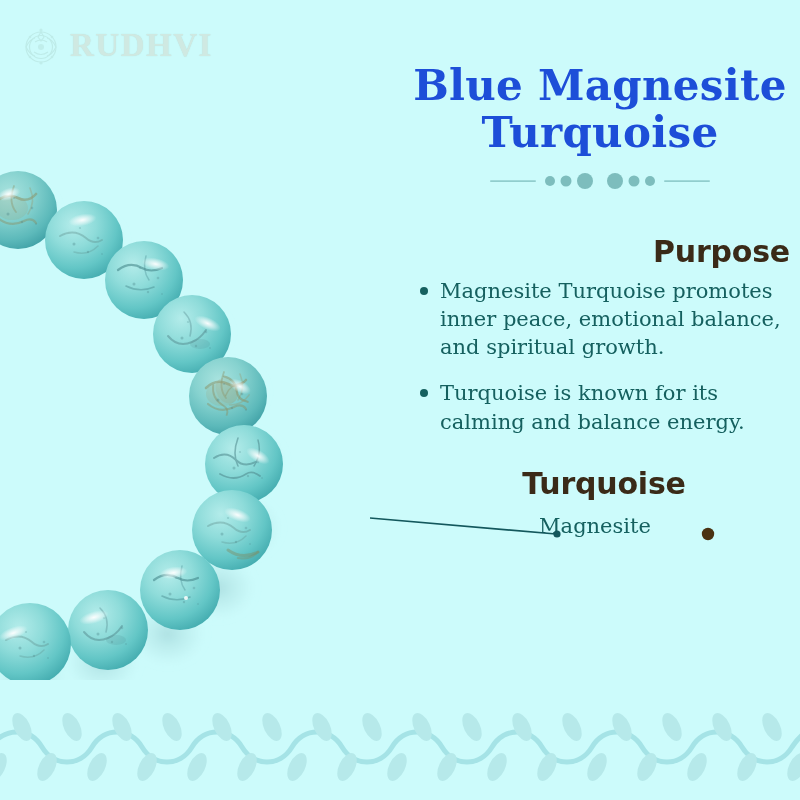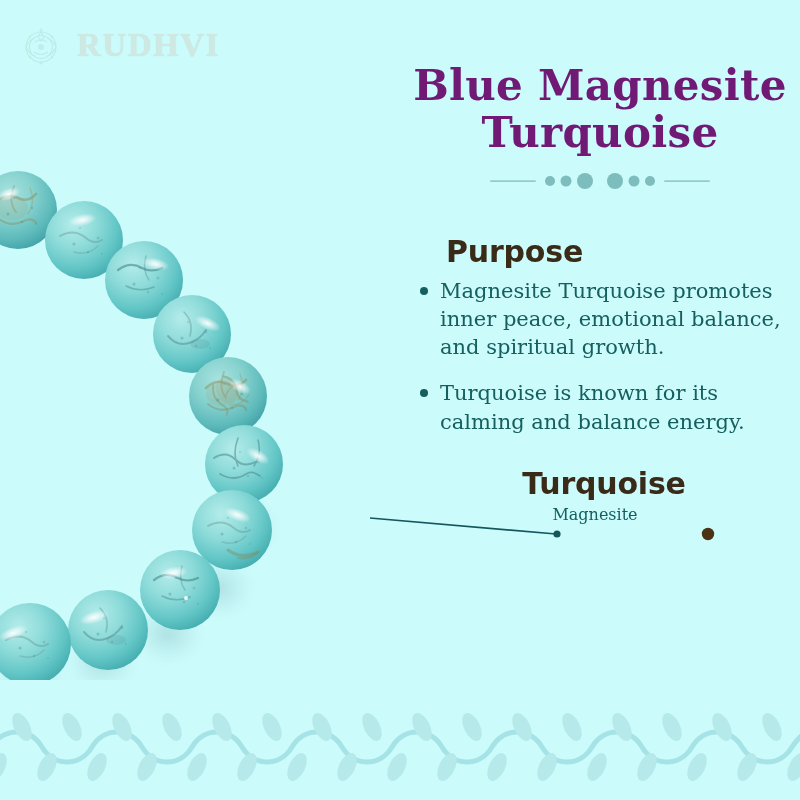--- a/index.html
+++ b/index.html
@@ -25,21 +25,21 @@
 
   
   #logo {
     position: absolute;
     left: 18px;
     top: 18px;
     width: 220px;
     height: 54px;
     display: flex;
     align-items: center;
-    gap: 13px;
+    gap: 6px;
   }
   #logo-emblem {
     width: 46px;
     height: 46px;
     flex: 0 0 auto;
     opacity: 0.30;
   }
   #logo-word {
     font-family: "Liberation Serif", serif;
     font-weight: bold;
@@ -65,37 +65,38 @@
     left: 400px;
     top: 62px;
     width: 400px;
     text-align: center;
   }
   #title {
     font-family: "DejaVu Serif", "Liberation Serif", serif;
     font-weight: bold;
     font-size: 42px;
     line-height: 1.12;
-    color: #701a75;
+    color: #1d4ed8;
     margin: 0;
     letter-spacing: 0.3px;
   }
   #divider {
     margin-top: 14px;
     height: 22px;
   }
 
   
   .section-heading {
     font-family: "DejaVu Sans", "Liberation Sans", sans-serif;
     font-weight: bold;
     font-size: 30px;
     color: #3a2a18;
     margin: 0;
     letter-spacing: -0.2px;
+    text-align: right;
   }
 
   #purpose-block {
     position: absolute;
     left: 418px;
     top: 234px;
     width: 372px;
   }
   #purpose-heading { margin-left: 28px; }
 
@@ -127,24 +128,24 @@
     position: absolute;
     left: 418px;
     top: 466px;
     width: 372px;
     text-align: center;
   }
   #energies-heading { text-align: center; }
 
   #energies-label {
     font-family: "DejaVu Serif", "Liberation Serif", serif;
-    font-size: 16px;
+    font-size: 21px;
     line-height: 1.26;
     color: #15605f;
-    margin-top: 4px;
+    margin-top: 12px;
     padding-right: 18px;
   }
 
   
   #leader {
     position: absolute;
     left: 0;
     top: 0;
     width: 800px;
     height: 800px;

